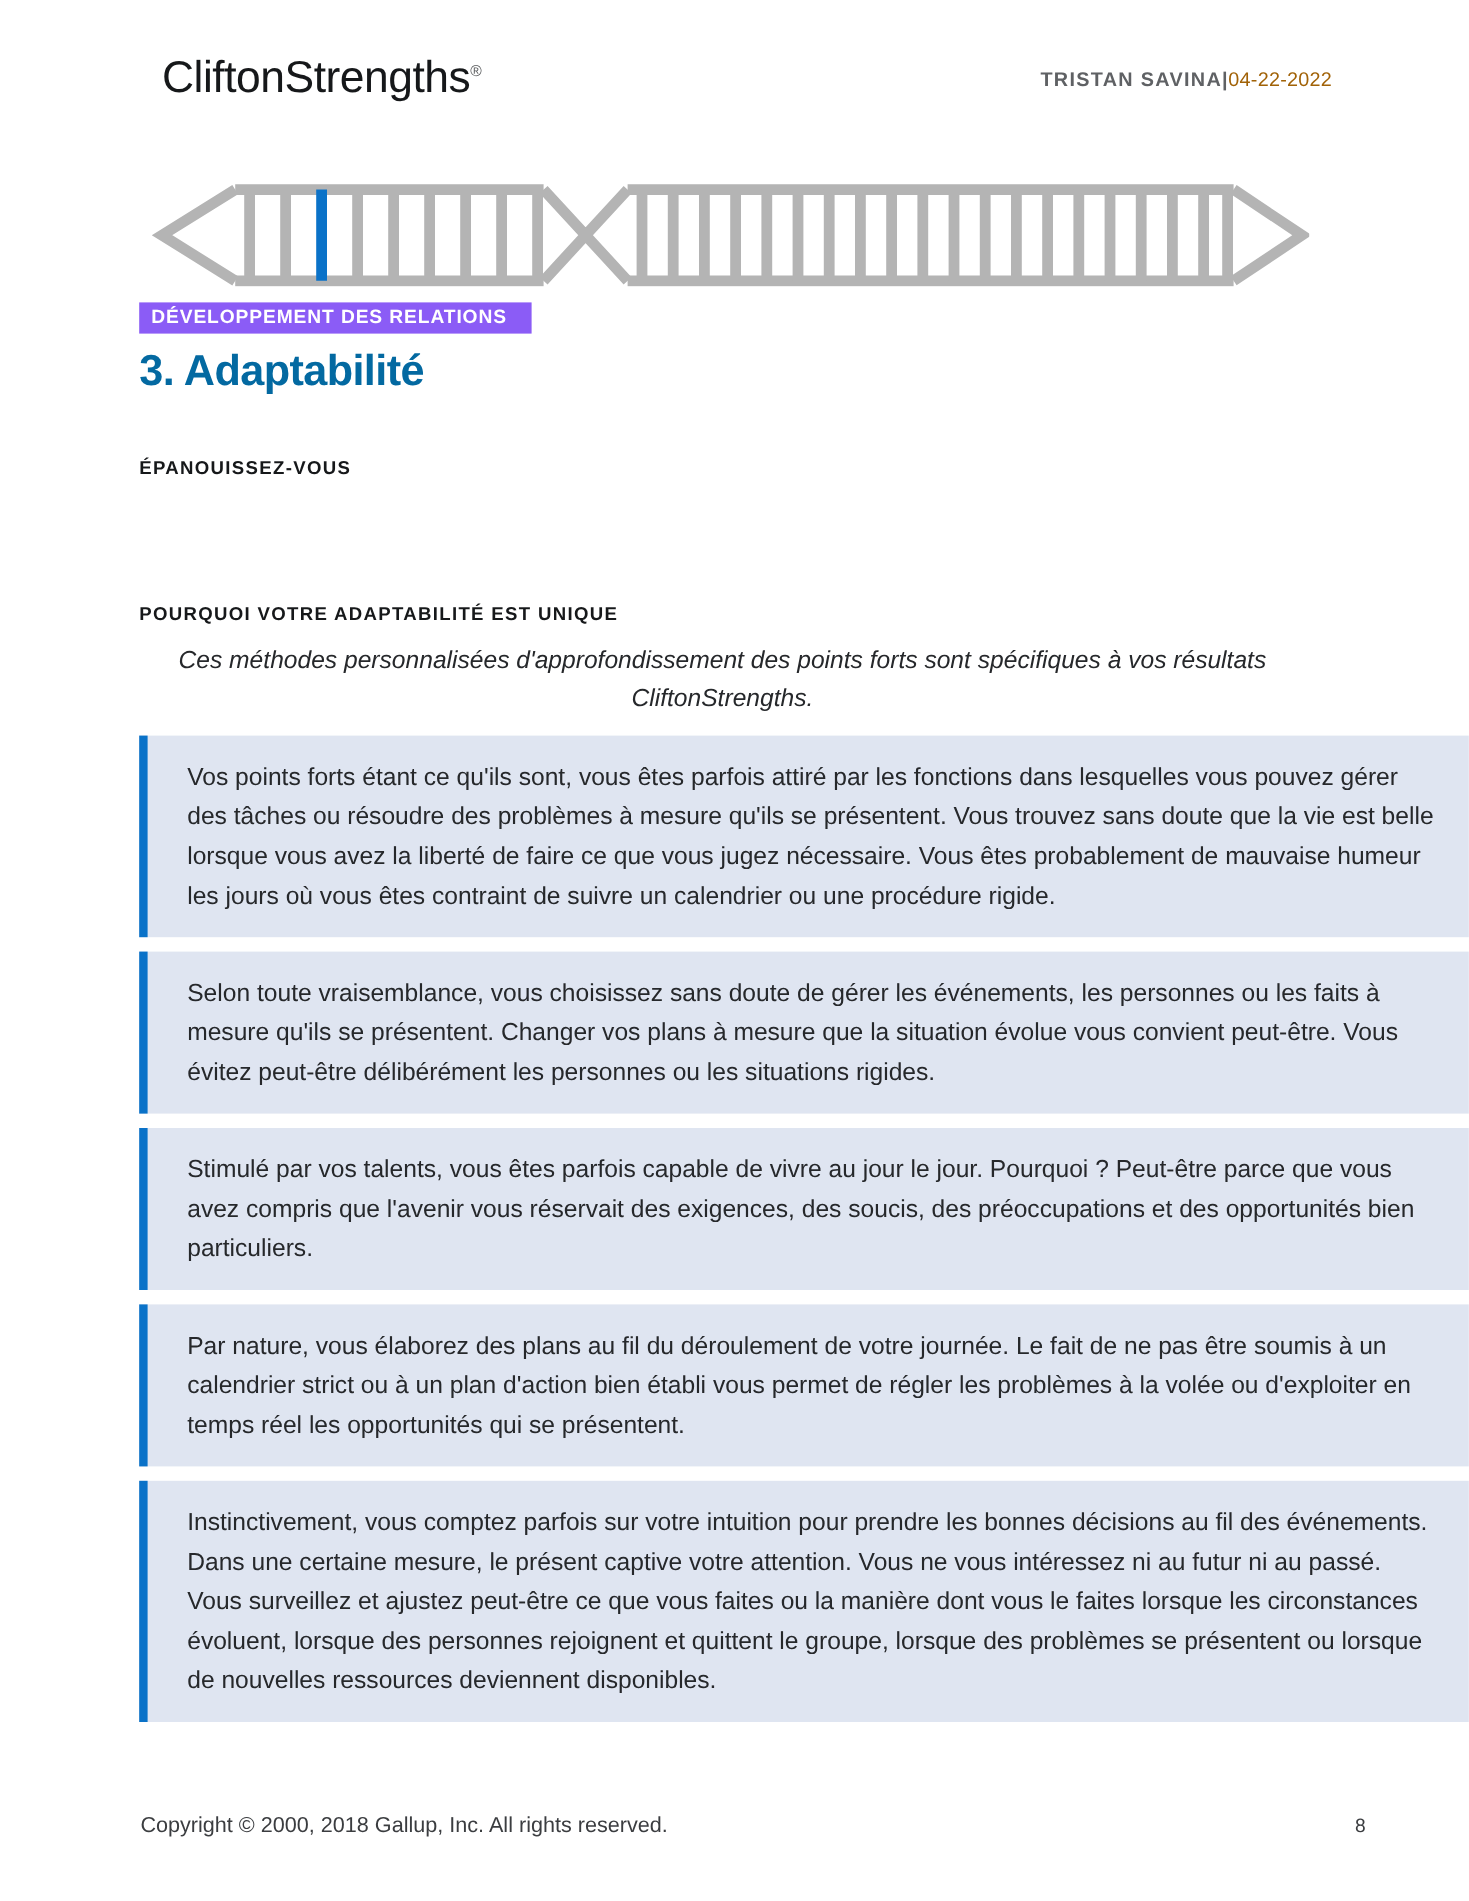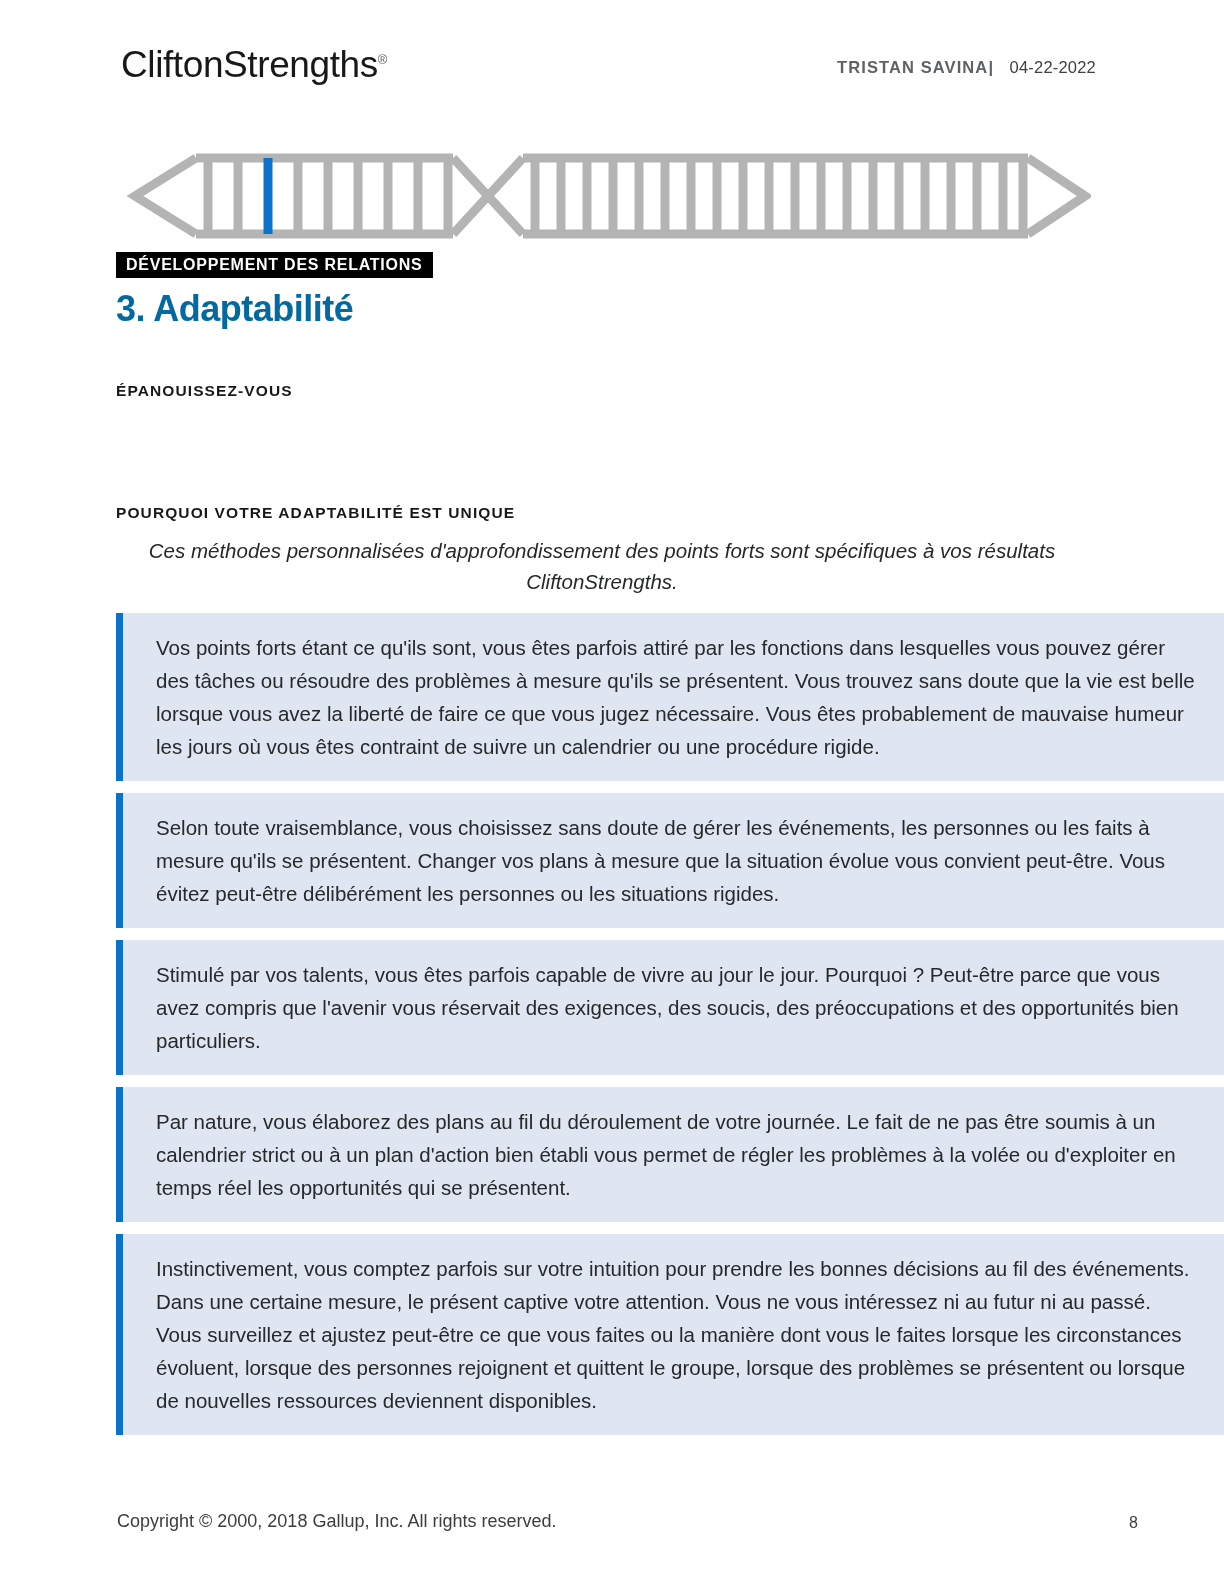--- a/index.html
+++ b/index.html
@@ -19,21 +19,21 @@
   .page {
     position: absolute;
     left: 0; top: 0;
     width: 1224px;
     height: 1584px;
   }
 
   
   .header {
     position: absolute;
-    left: 121px;
+    left: 135px;
     top: 44px;
     width: 975px;
     height: 56px;
   }
   .logo {
     position: absolute;
     left: 0;
     top: 0;
     font-family: "Liberation Sans", sans-serif;
     font-size: 37px;
@@ -63,44 +63,43 @@
     color: #5f6164;
     letter-spacing: 1.1px;
     margin-top: 46px;
   }
   .header-sep {
     font-weight: 700;
     color: #5f6164;
   }
   .header-date {
     font-weight: 400;
-    color: #404040;
+    color: #a16207;
     letter-spacing: 0.2px;
-    margin-left: 16px;
   }
 
   
   .dna {
     position: absolute;
     left: 123px;
     top: 153px;
     width: 968px;
     height: 86px;
   }
 
   
   .badge {
     position: absolute;
     left: 116px;
     top: 252px;
     height: 26px;
     display: inline-flex;
     align-items: center;
-    padding: 0 11px 0 10px;
-    background: #000000;
+    padding: 0 21px 0 10px;
+    background: #8b5cf6;
     color: #ffffff;
     font-size: 16px;
     font-weight: 700;
     letter-spacing: 0.75px;
     white-space: nowrap;
   }
 
   
   .theme-title {
     position: absolute;

